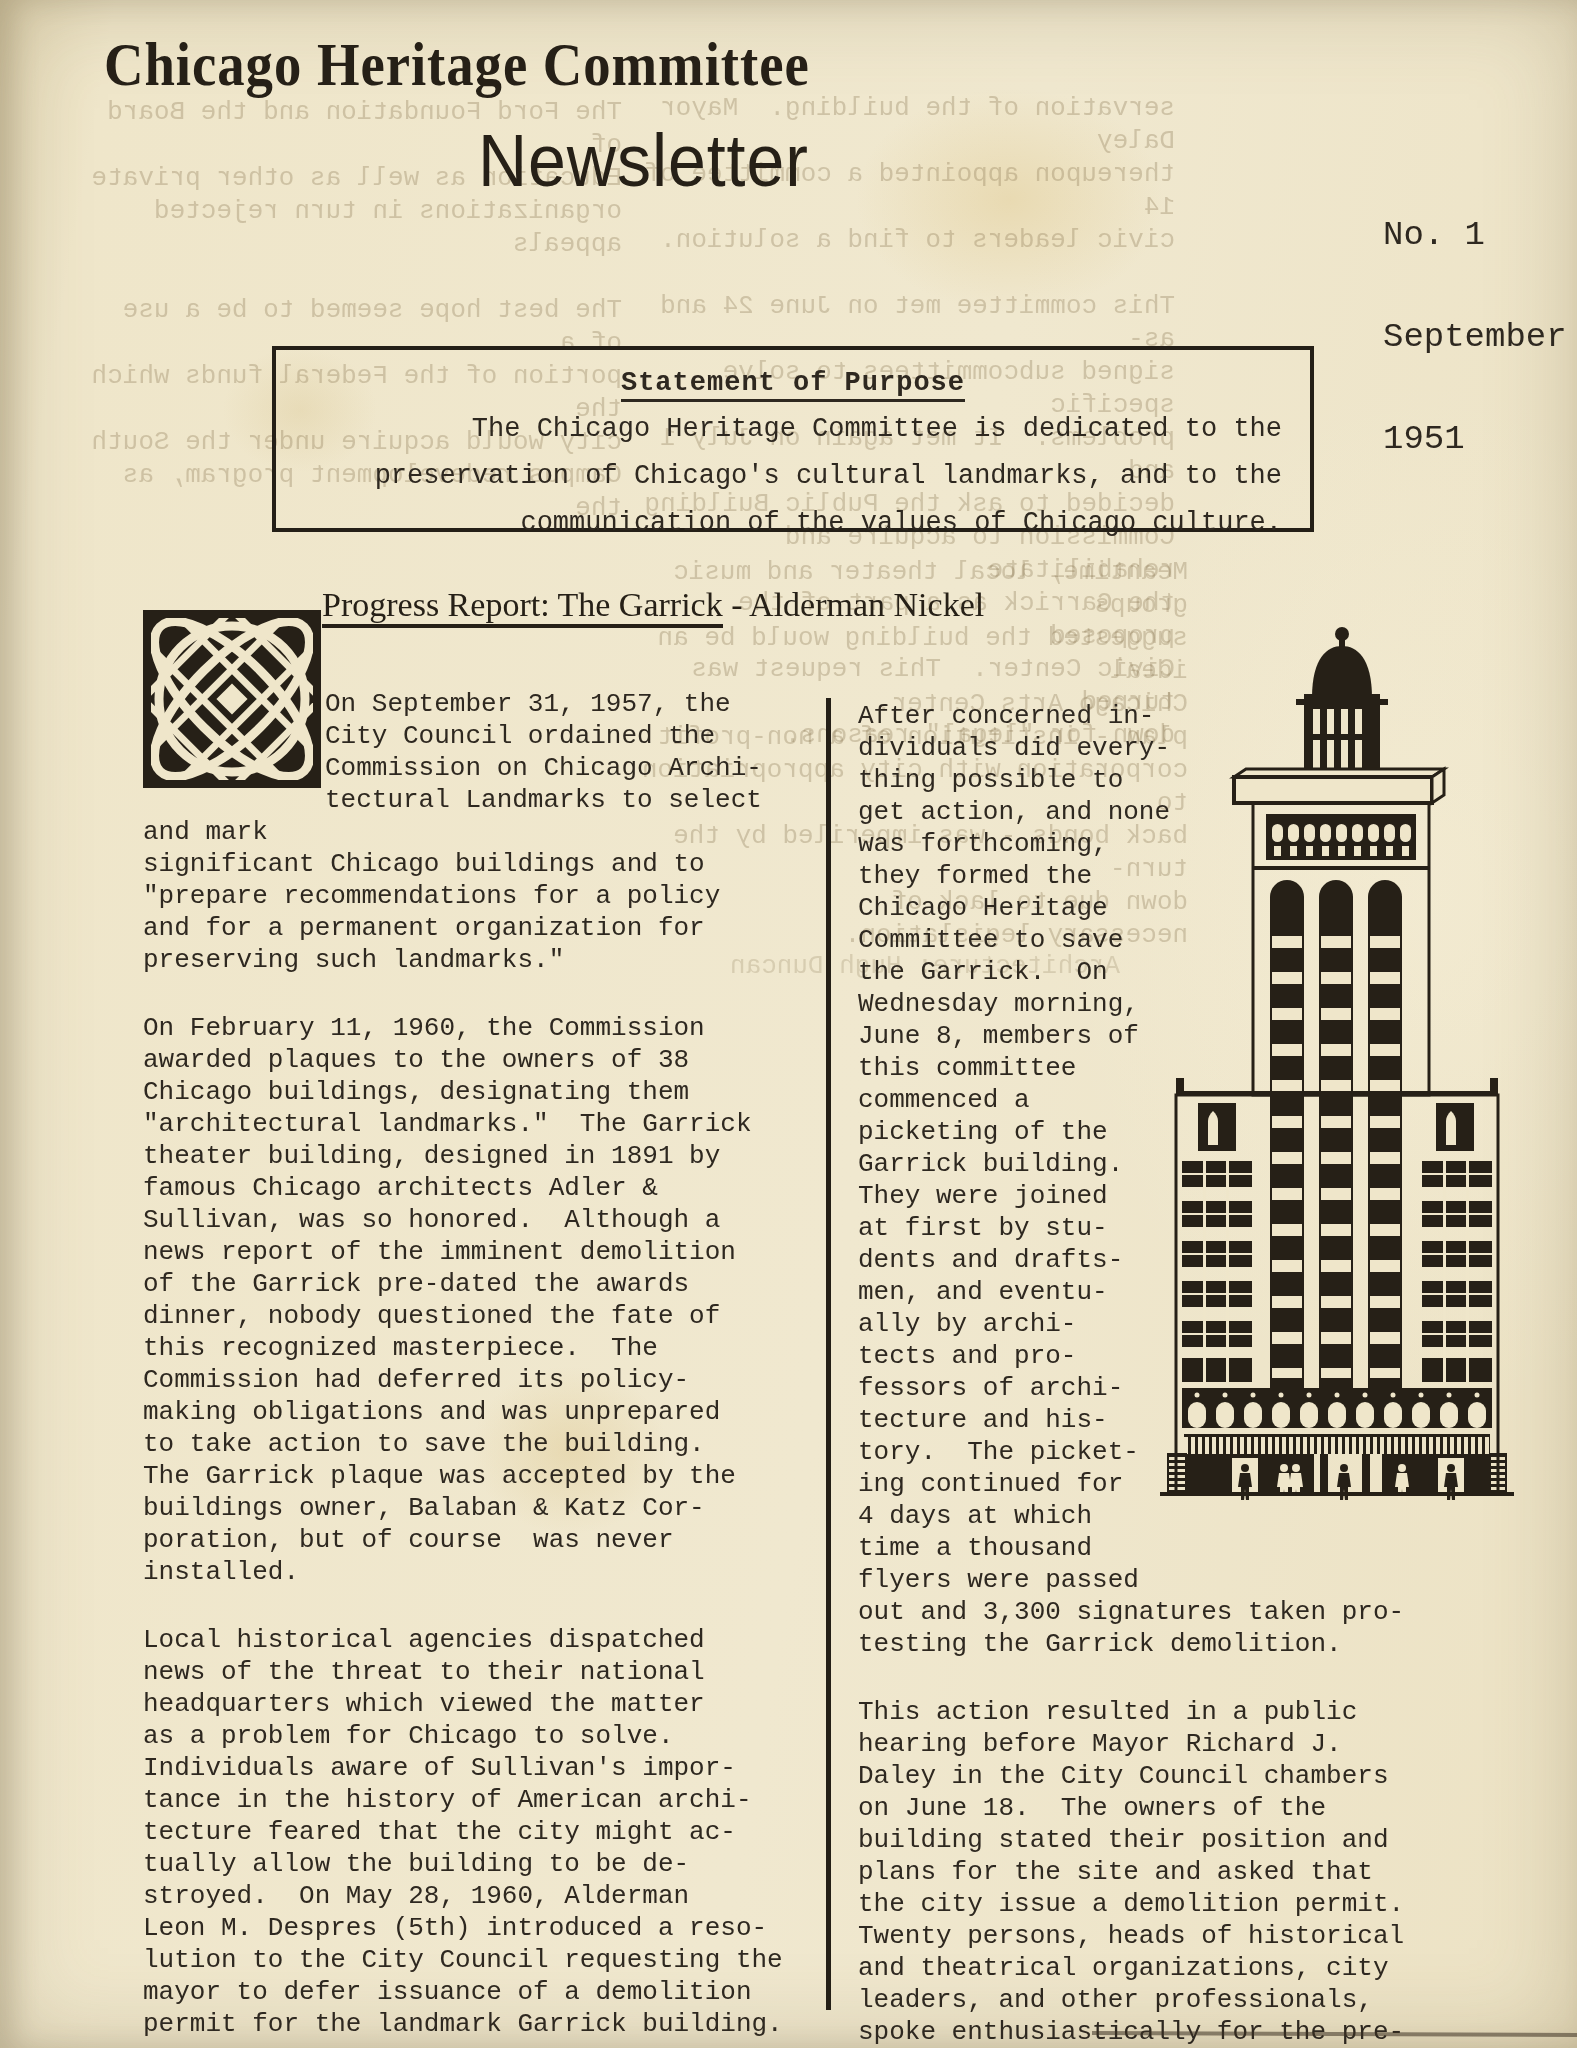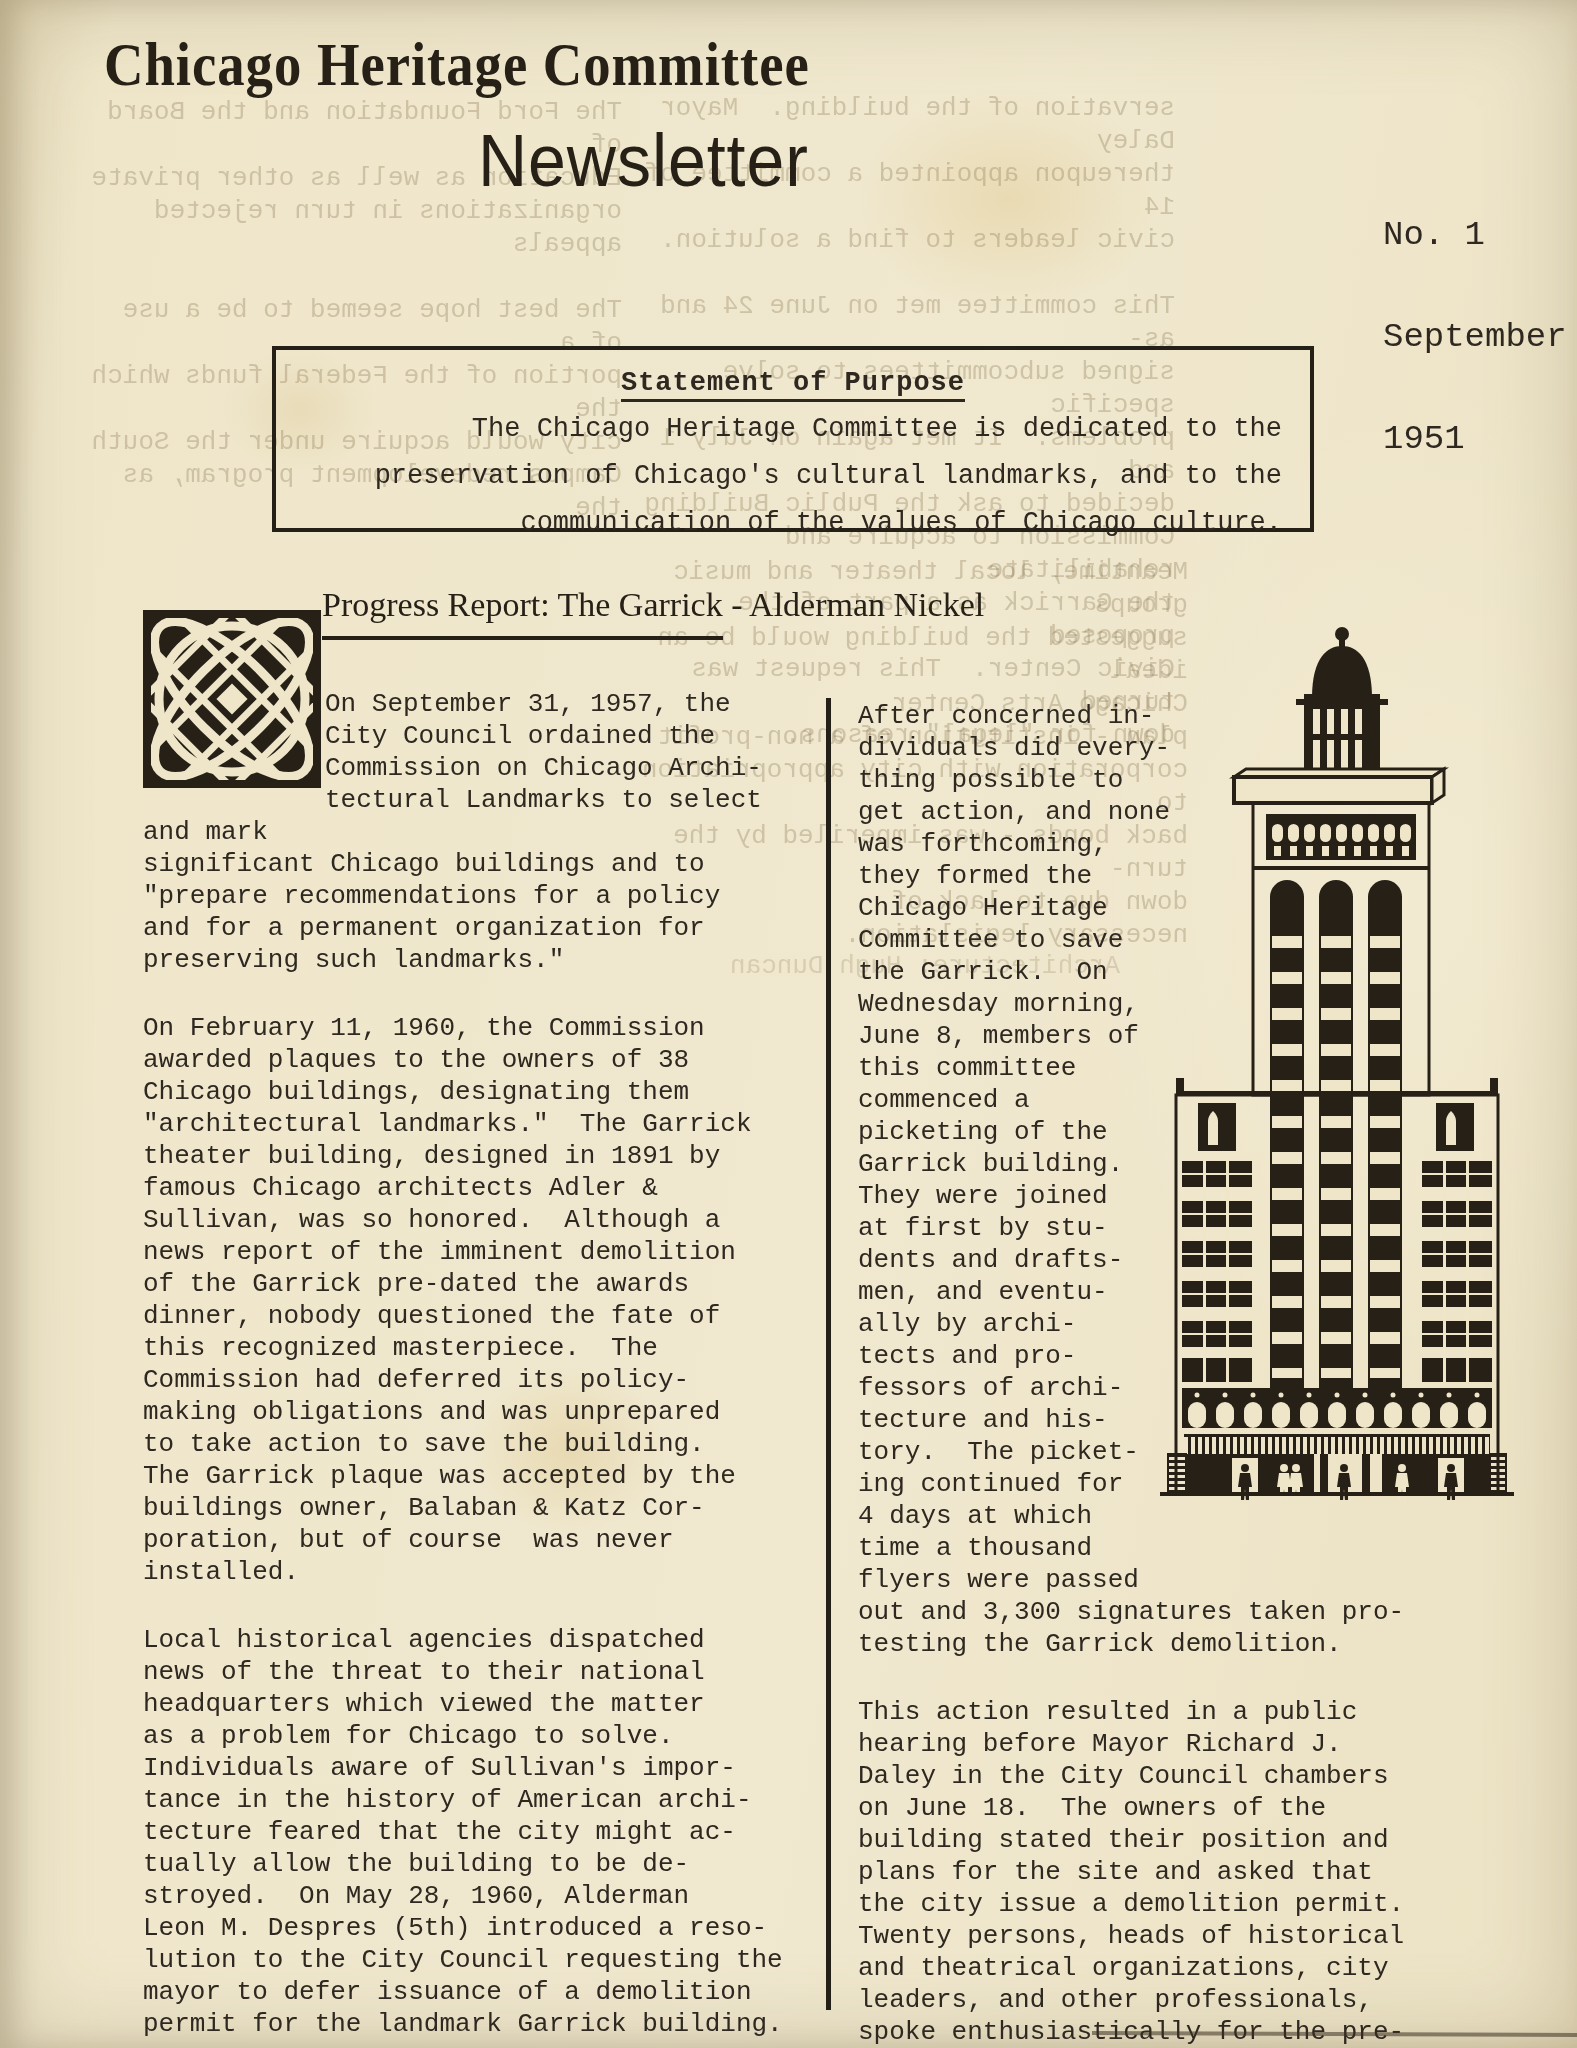--- a/index.html
+++ b/index.html
@@ -59,21 +59,21 @@
   .sop-body{
     margin-top:4px; text-align:right; padding:0 28px 0 56px;
     font-size:27px; line-height:47px; white-space:pre-wrap;
   }
   
   .article-heading{
     left:322px; top:586px; z-index:3;
     font-family:"Liberation Serif", serif;
     font-size:34px; color:#262017; white-space:nowrap;
   }
-  .article-heading .u{border-bottom:4px solid #262017; padding-bottom:13px;}
+  .article-heading .u{border-bottom:4px solid #262017; padding-bottom:1px;}
   
   .leftcol{
     left:143px; top:688px; width:672px; z-index:3;
     font-size:26px; line-height:32px;
   }
   .leftcol p, .rightcol p{margin:0 0 36px 0; white-space:pre-wrap;}
   .ornament-float{
     float:left; width:182px; height:100px; overflow:visible;
   }
   .ornament-float svg{margin-top:-78px; display:block;}

